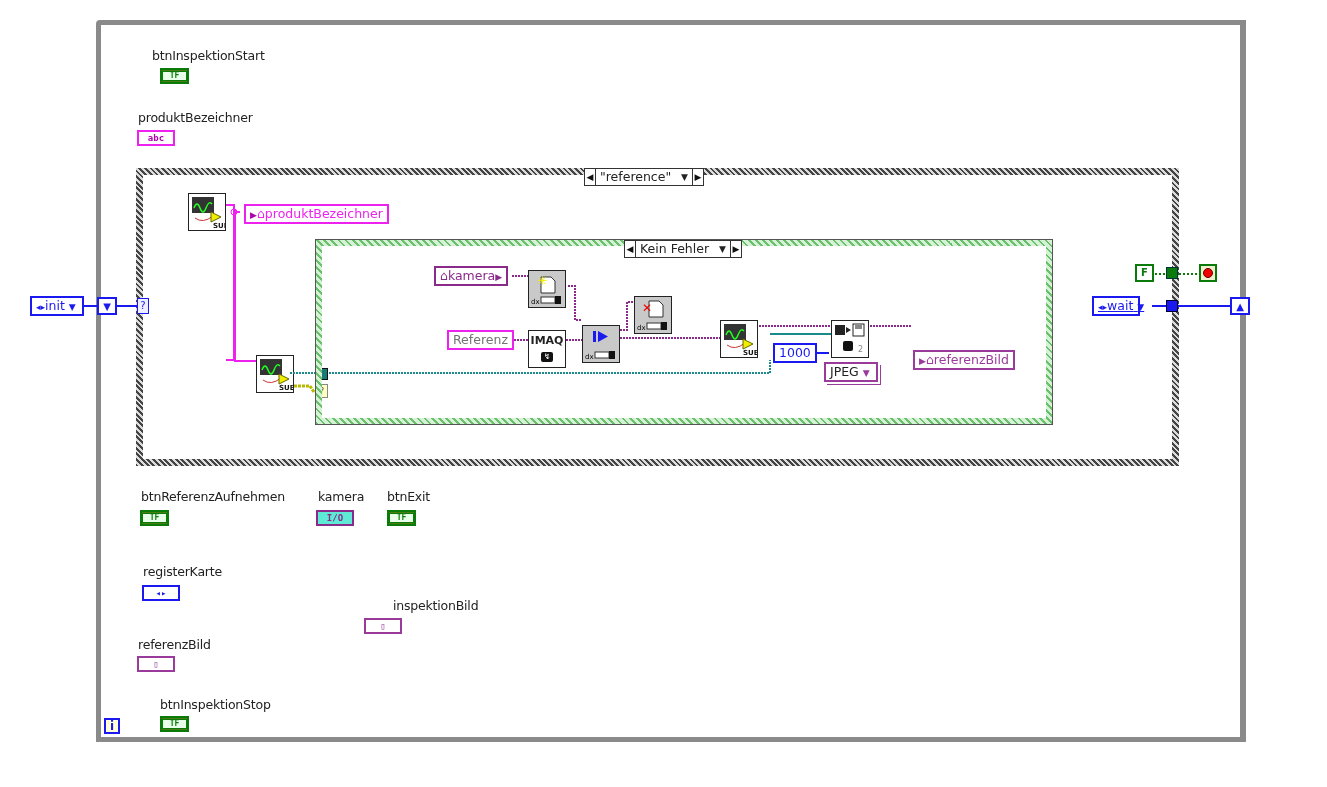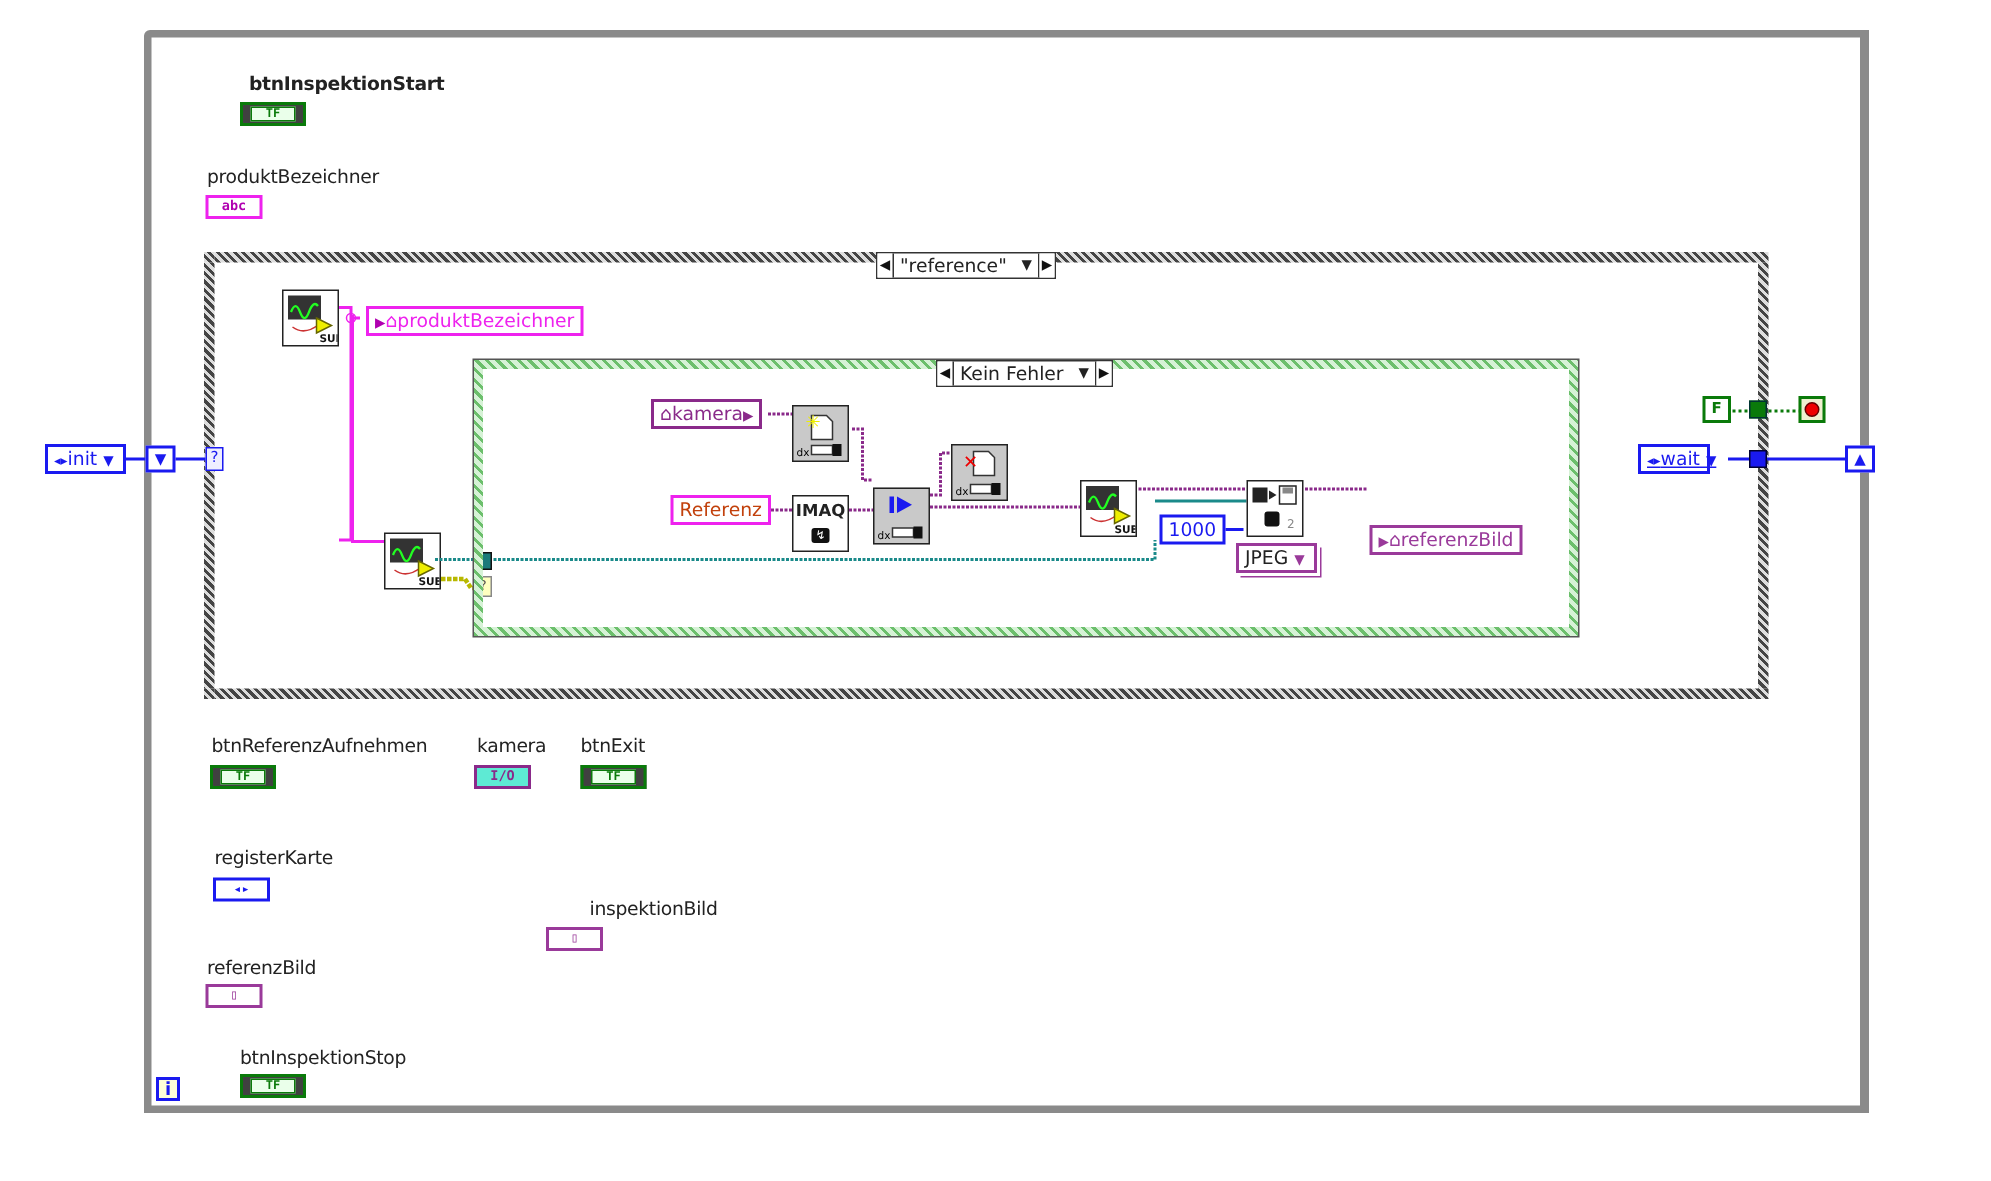--- a/index.html
+++ b/index.html
@@ -12,39 +12,39 @@
   
   .case-outer{position:absolute;left:136px;top:168px;width:1043px;height:298px;box-sizing:border-box;border:7px solid #888;
     border-image:repeating-linear-gradient(45deg,#444 0 2px,#ddd 2px 4px) 7;}
   .case-inner{position:absolute;left:316px;top:240px;width:736px;height:184px;box-sizing:border-box;border:6px solid #8fd48f;
     border-image:repeating-linear-gradient(45deg,#6cbf6c 0 2px,#d6f2d6 2px 5px) 6;outline:1px solid #555;}
   .selector{position:absolute;height:18px;box-sizing:border-box;border:1px solid #333;background:#fff;display:flex;align-items:center;font-size:12.5px;color:#222;}
   .selector .arr{width:10px;height:16px;display:flex;align-items:center;justify-content:center;font-size:9px;background:#fff;color:#111;}
   .selector .val{flex:1;padding-left:4px;border-left:1px solid #333;border-right:1px solid #333;height:16px;line-height:16px;display:flex;justify-content:space-between;padding-right:4px;}
   
   .term{position:absolute;box-sizing:border-box;height:16px;border:2px solid;font:bold 9px "DejaVu Sans Mono",monospace;display:flex;align-items:center;justify-content:center;}
-  .bool{border-color:#0a7a0a;background:#404040;color:#0a7a0a;width:44px;}
+  .bool{border-color:#0a7a0a;background:#4d7c0f;color:#0a7a0a;width:29px;}
   .bool .inner{border:1px solid #0a7a0a;width:28px;height:8px;line-height:8px;text-align:center;font-size:8px;background:#eaffea;}
   .str{border-color:#ee22ee;background:#fff;color:#b000b0;width:38px;}
   .io{border-color:#8a2a8a;background:#5eead4;color:#8a2a8a;width:38px;}
   .enum{border-color:#1a1af0;background:#fff;color:#1a1af0;width:38px;}
   .img{border-color:#9a3a9a;background:#fff;color:#9a3a9a;width:38px;}
   .const{position:absolute;box-sizing:border-box;border:2px solid;background:#fff;font-size:12.5px;height:20px;line-height:16px;padding:0 4px;white-space:nowrap;}
   .local{position:absolute;box-sizing:border-box;border:2px solid;background:#fff;font-size:12.5px;height:20px;line-height:16px;padding:0 4px;white-space:nowrap;}
   .vi{position:absolute;width:38px;height:38px;box-sizing:border-box;border:1px solid #222;background:#c9c9c9;}
   .subvi{position:absolute;width:38px;height:38px;box-sizing:border-box;border:1px solid #222;background:#fff;}
   .wire{position:absolute;}
 </style>
 </head>
 <body>
 
 <div class="while-loop"></div>
 <div class="loop-iter">i</div>
 
-<div class="lbl" style="left:166px;top:48px;font-weight:bold;">btnInspektionStart</div>
+<div class="lbl" style="left:152px;top:48px;">btnInspektionStart</div>
 <div class="term bool" style="left:160px;top:68px;">
     <span class="inner">TF</span>
   </div>
 
 <div class="lbl" style="left:138px;top:110px;">produktBezeichner</div>
 <div class="term str" style="left:137px;top:130px;">
     <span>abc</span>
   </div>
 
 <div class="case-outer"></div>
@@ -108,21 +108,21 @@
       <span>Kein Fehler</span>
       <span style="font-size:9px;">▼</span>
     </span>
   <span class="arr">▶</span>
 </div>
 
 <div class="local" style="left:434px;top:266px;border-color:#8a2a8a;color:#8a2a8a;">
   ⌂<span>kamera</span><span style="font-size:9px;">▶</span>
 </div>
 
-<div class="const" style="left:447px;top:330px;border-color:#ee22ee;color:#c2410c;">Referenz</div>
+<div class="const" style="left:447px;top:330px;border-color:#ee22ee;color:#737373;">Referenz</div>
 
 <svg class="wire" style="left:500px;top:270px;" width="420" height="80">
   <path d="M12 6 L28 6" stroke="#8a2a8a" stroke-width="2" stroke-dasharray="2 1" fill="none"></path>
   <path d="M68 16 L75 16 L75 50 L82 50" stroke="#8a2a8a" stroke-width="2" stroke-dasharray="2 1" fill="none"></path>
   <path d="M14 70 L28 70" stroke="#8a2a8a" stroke-width="2" stroke-dasharray="2 1" fill="none"></path>
   <path d="M66 70 L82 70" stroke="#8a2a8a" stroke-width="2" stroke-dasharray="2 1" fill="none"></path>
   <path d="M120 60 L127 60 L127 32 L134 32" stroke="#8a2a8a" stroke-width="2" stroke-dasharray="2 1" fill="none"></path>
   <path d="M120 68 L220 68" stroke="#8a2a8a" stroke-width="2" stroke-dasharray="2 1" fill="none"></path>
   <path d="M256 56 L330 56" stroke="#8a2a8a" stroke-width="2" stroke-dasharray="2 1" fill="none"></path>
   <path d="M370 56 L412 56" stroke="#8a2a8a" stroke-width="2" stroke-dasharray="2 1" fill="none"></path>

